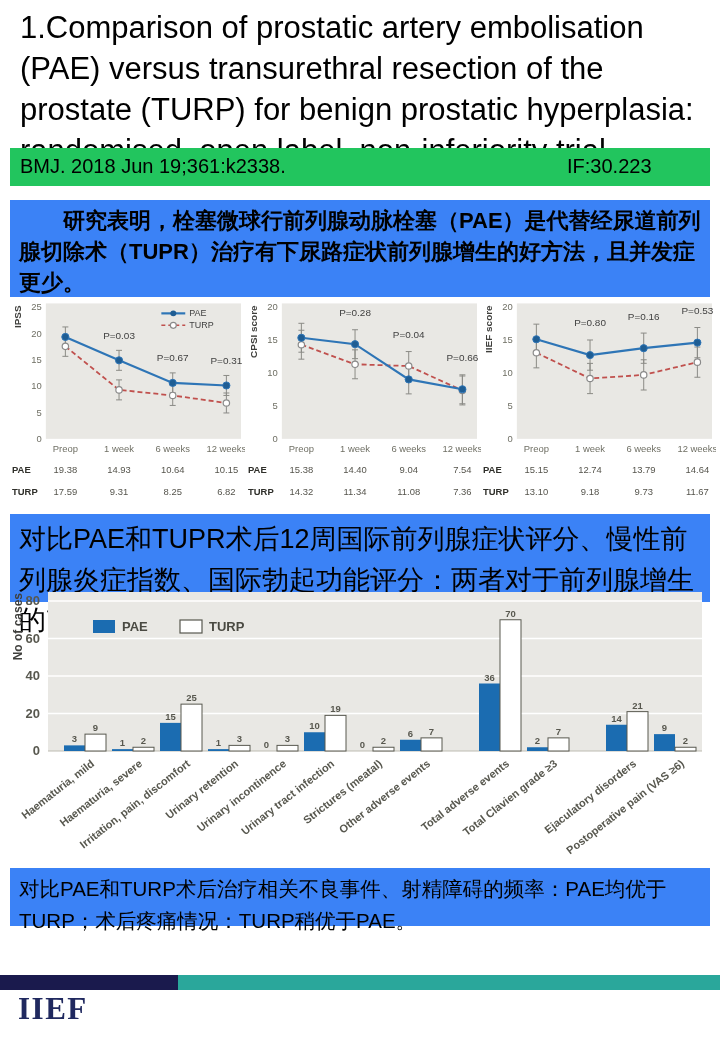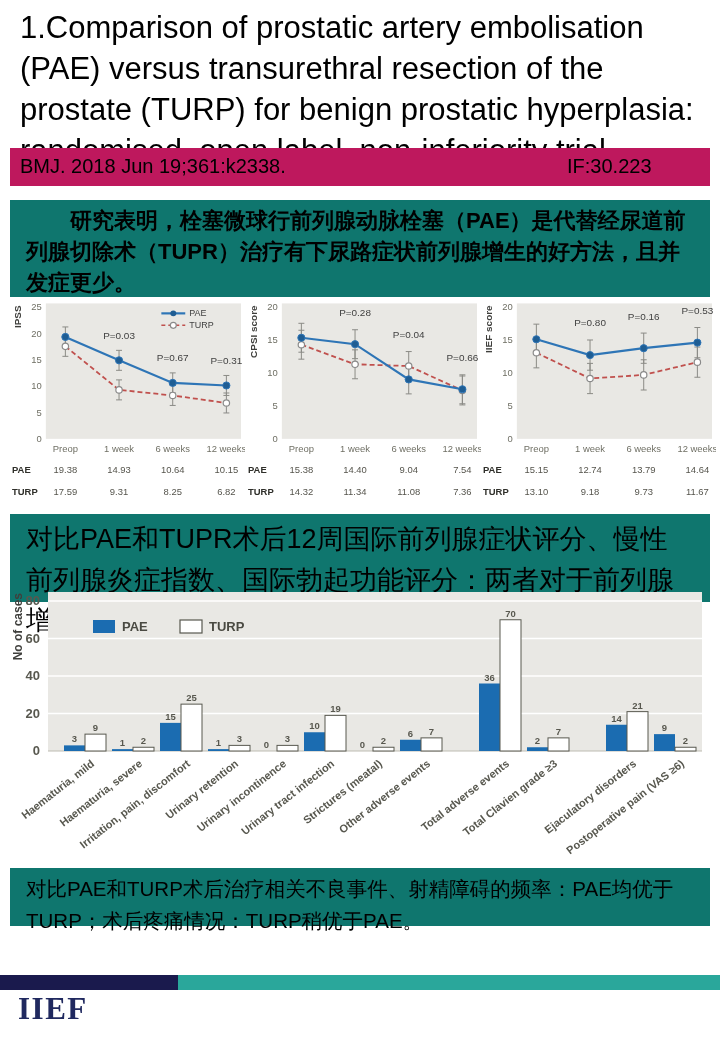--- a/index.html
+++ b/index.html
@@ -1,25 +1,25 @@
 <!DOCTYPE html>
 <html><head>
 <meta charset="utf-8">
 <style>
   html,body{margin:0;padding:0;background:#fff;}
   .slide{position:relative;width:720px;height:1040px;background:#ffffff;overflow:hidden;
          font-family:"Liberation Sans",sans-serif;}
   .title{position:absolute;left:20px;top:8px;width:690px;font-size:31px;line-height:1.32;
          color:#000;font-weight:500;}
-  .bmj{position:absolute;left:10px;top:148px;width:700px;height:38px;background:#be185d;
+  .bmj{position:absolute;left:10px;top:148px;width:700px;height:38px;background:#22c55e;
        font-size:20px;color:#000;box-sizing:border-box;}
   .bmj .ref{position:absolute;left:10px;top:7px;}
   .bmj .if{position:absolute;left:557px;top:7px;}
-  .cn{position:absolute;left:10px;width:700px;background:#0f766e;box-sizing:border-box;
-      padding:5px 16px;color:#000;}
+  .cn{position:absolute;left:10px;width:700px;background:#3b82f6;box-sizing:border-box;
+      padding:5px 9px;color:#000;}
   .cn1{top:200px;height:97px;font-size:22px;font-weight:700;line-height:1.42;text-indent:2em;}
   .cn2{top:514px;height:88px;font-size:27px;line-height:1.5;}
   .cn3{top:868px;height:58px;font-size:20.5px;line-height:1.55;}
   .figrow{position:absolute;left:10px;top:299px;width:706px;display:flex;justify-content:space-between;}
   .barfig{position:absolute;left:10px;top:589px;}
   svg{display:block;}
   svg text{font-family:"Liberation Sans",sans-serif;}
   .footer{position:absolute;left:0;top:975px;width:720px;height:15px;}
   .footer .navy{position:absolute;left:0;top:0;width:178px;height:15px;background:#1a1a4d;}
   .footer .teal{position:absolute;left:178px;top:0;width:542px;height:15px;background:#2aa79b;}

